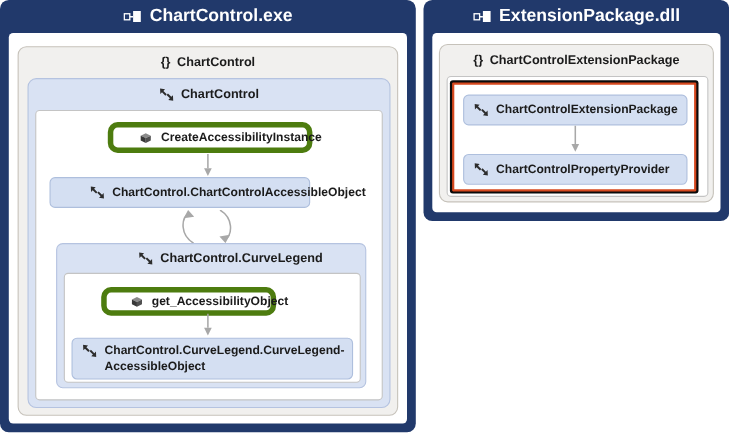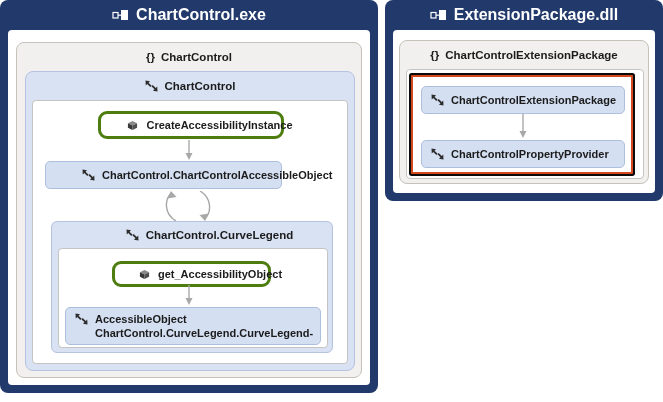--- a/index.html
+++ b/index.html
@@ -43,31 +43,31 @@
 
   
   .highlight-group { position:absolute; left:4px; top:5px; width:222px; height:99px;
                      background:#ffffff; border:2px solid #d6481e; box-shadow:0 0 0 2px #0a0a0a;
                      border-radius:1px; }
 
   
   .node { position:absolute; display:flex; align-items:center; gap:7px;
           font-size:11px; font-weight:bold; color:#1b1b1b; padding:0 9px; }
   .node-class  { background:#d4dff2; border:1px solid #aebfdd; border-radius:5px; }
-  .node-method { background:#ffffff; border:3px solid #4d7c0f; border-radius:9px; justify-content:center;padding-left:46px; }
+  .node-method { background:#ffffff; border:5px solid #4d7c0f; border-radius:9px; justify-content:center;padding-left:46px; }
   .node .ico { flex:0 0 auto; display:inline-flex; }
   .node-wrap { align-items:flex-start; padding-top:4px; line-height:14px; }
   .node-wrap .ico { margin-top:1px; }
   .node-label-lines span { display:block; }
 
   
   #node-create   { left:65px;  top:10px;  width:186px; height:28px; }
   #node-ccao     { left:12px;  top:60px;  width:237px; height:28px;padding-left:36px; }
   
-  #node-getacc   { left:53px;  top:12px;  width:159px; height:26px; }
+  #node-getacc   { left:33px;  top:12px;  width:159px; height:26px; }
   #node-clao     { left:6px;   top:58px;  width:256px; height:38px; }
   
   #node-extpkg   { left:8px;   top:9px;   width:204px; height:28px; }
   #node-propprov { left:8px;   top:63px;  width:204px; height:28px; }
 
   
   .edge { position:absolute; }
   .edge line, .edge path { stroke:#a8a8a8; stroke-width:1.4; fill:none; }
   .edge polygon { fill:#a8a8a8; stroke:none; }
   #edge-create-ccao { left:150px; top:39px; }
@@ -177,22 +177,22 @@
                 </svg>
 
                 <div class="node node-class node-wrap" id="node-clao">
                   <span class="ico cls-icon">
                     <svg width="13" height="12" viewBox="0 0 14 13">
                       <path d="M0.5,0.5 L5.4,1.3 L3.8,2.9 L7.1,6.2 L5.7,7.6 L2.4,4.3 L0.8,5.9 Z" fill="#2d2d2d"></path>
                       <path d="M13.5,12.5 L8.6,11.7 L10.2,10.1 L6.9,6.8 L8.3,5.4 L11.6,8.7 L13.2,7.1 Z" fill="#2d2d2d"></path>
                     </svg>
                   </span>
                   <span class="node-label-lines">
+                    <span>ChartControl.CurveLegend.CurveLegend-</span>
                     <span>AccessibleObject</span>
-                    <span>ChartControl.CurveLegend.CurveLegend-</span>
                   </span>
                 </div>
 
               </div>
             </div>
 
           </div>
         </div>
       </div>
 

